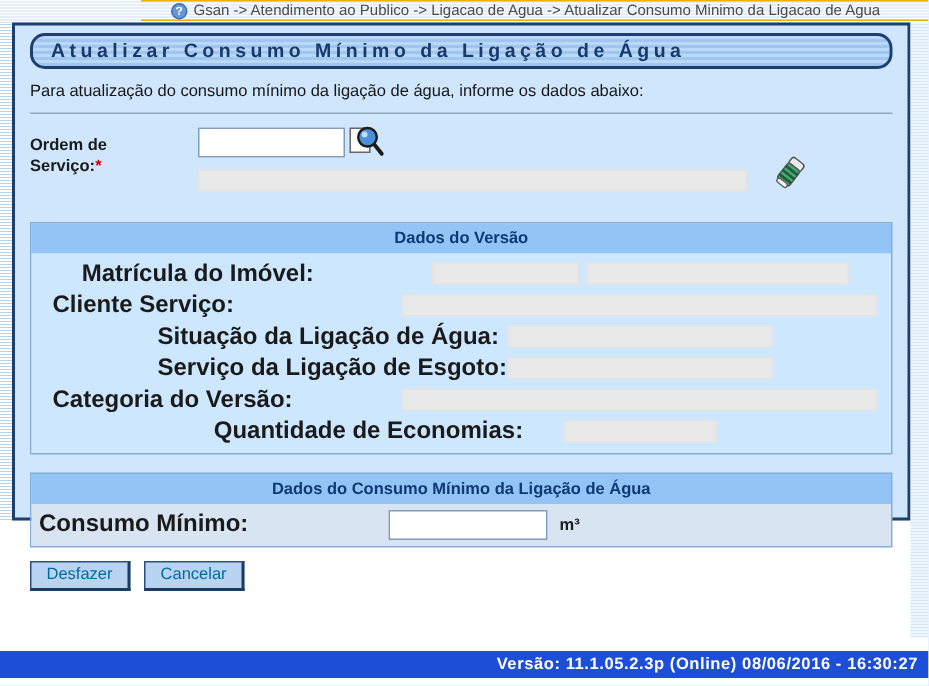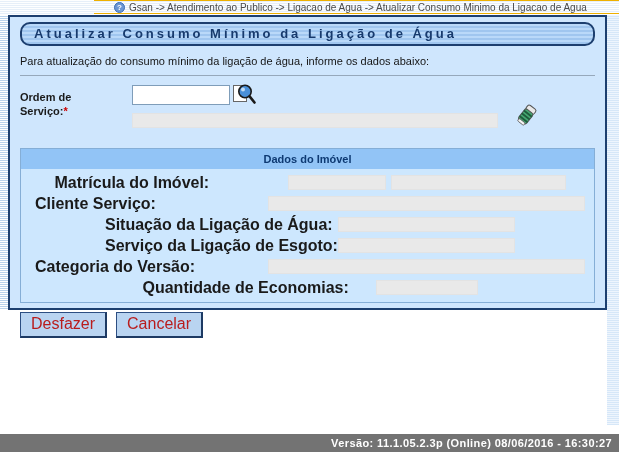--- a/index.html
+++ b/index.html
@@ -26,21 +26,21 @@
   .help-icon {
     width: 11px; height: 11px; border-radius: 50%;
     background: #6b96d4; border: 1px solid #3a6db5; box-sizing: border-box;
     color: #ffffff; font-size: 8px; font-weight: bold;
     text-align: center; line-height: 10px;
     margin: 0 4px 0 20px; cursor: pointer; flex: 0 0 auto;
   }
   .crumb-text { font-size: 10px; color: #4a4a4a; white-space: nowrap; cursor: pointer; }
 
   
-  .main-wrap { position: absolute; top: 15px; left: 0; width: 607px; height: 295px; display: flex; }
+  .main-wrap { position: absolute; top: 15px; left: 0; width: 607px; height: 332px; display: flex; }
   .left-stripes {
     width: 8px; flex: 0 0 8px;
     background: repeating-linear-gradient(180deg, #ffffff 0px, #ffffff 1px, #b8d2ec 1px, #b8d2ec 2px);
   }
   .right-margin {
     position: absolute; top: 15px; left: 607px; width: 12px; height: 410px;
     background: repeating-linear-gradient(180deg, #eef5fd 0px, #eef5fd 1px, #d6e7f8 1px, #d6e7f8 2px);
   }
   .content {
     flex: 1; box-sizing: border-box;
@@ -103,30 +103,30 @@
     font-family: "Liberation Sans", sans-serif;
   }
   .unit { font-size: 11px; font-weight: bold; color: #1a1a1a; margin-left: 8px; }
 
   
   .btn-row { margin: 9px 2px 0 2px; display: flex; }
   .btn {
     background: #b9d4f1;
     border: 1px solid #2c4e82;
     border-right: 2px solid #1d3a63; border-bottom: 2px solid #1d3a63;
-    color: #b91c1c; font-size: 16px; padding: 2px 10px 3px 10px;
+    color: #0369a1; font-size: 11px; padding: 2px 10px 3px 10px;
     font-family: "Liberation Sans", sans-serif; cursor: pointer;
   }
   .btn + .btn { margin-left: 9px; }
   .btn-atualizar { margin-left: auto; }
 
   
   .footer {
     position: absolute; left: 0; top: 434px; width: 619px; height: 18px;
-    background: #737373; box-sizing: border-box;
+    background: #1d4ed8; box-sizing: border-box;
     color: #ffffff; font-size: 11px; font-weight: bold;
     line-height: 18px; text-align: right; padding-right: 7px;
     letter-spacing: 0.4px;
   }
 </style>
 </head>
 <body>
 
 <div class="screen">
 
@@ -169,21 +169,21 @@
               <line x1="7" y1="11" x2="17" y2="11" stroke="#1e5c3c" stroke-width="1.8"></line>
               <line x1="7" y1="14.5" x2="17" y2="14.5" stroke="#1e5c3c" stroke-width="1.8"></line>
               <line x1="7" y1="18" x2="17" y2="18" stroke="#1e5c3c" stroke-width="1.8"></line>
               <rect x="8" y="20" width="8" height="3" rx="1.5" fill="#f4f4f4" stroke="#555555" stroke-width="0.8"></rect>
             </g>
           </svg>
         </span>
       </div>
 
       <div class="section">
-        <div class="sec-header">Dados do Imóvel</div>
+        <div class="sec-header">Dados do Versão</div>
         <div class="sec-body">
           <div class="frow">
             <span class="flabel">Matrícula do Imóvel:</span>
             <span class="ro f-matric1"></span>
             <span class="ro f-matric2"></span>
           </div>
           <div class="frow">
             <span class="flabel">Cliente Serviço:</span>
             <span class="ro f-cliente"></span>
           </div>
@@ -199,20 +199,28 @@
             <span class="flabel">Categoria do Versão:</span>
             <span class="ro f-categoria"></span>
           </div>
           <div class="frow">
             <span class="flabel">Quantidade de Economias:</span>
             <span class="ro f-qtd"></span>
           </div>
         </div>
       </div>
 
+      <div class="section" style="margin-top:12px;">
+        <div class="sec-header">Dados do Consumo Mínimo da Ligação de Água</div>
+        <div class="consumo-row">
+          <span class="flabel">Consumo Mínimo:</span>
+          <input class="consumo-input" type="text" value="" style="">
+          <span class="unit">m³</span>
+        </div>
+      </div>
 
       <div class="btn-row">
         <button class="btn">Desfazer</button>
         <button class="btn">Cancelar</button>
       </div>
 
     </div>
   </div>
   <div class="right-margin"></div>
 

